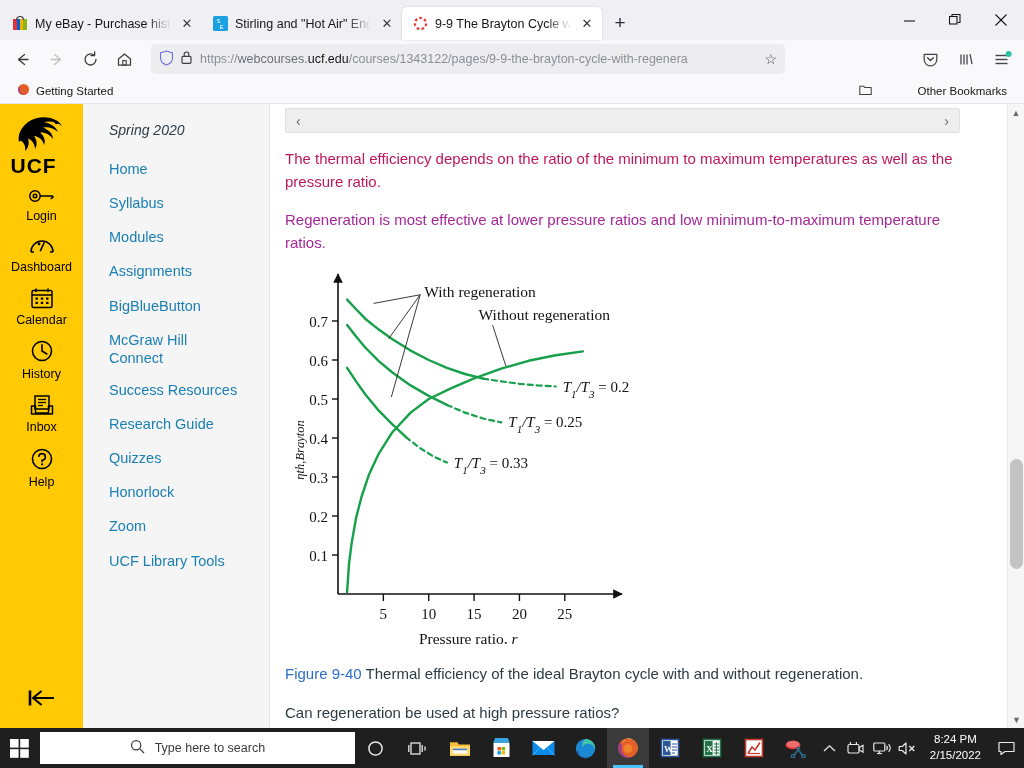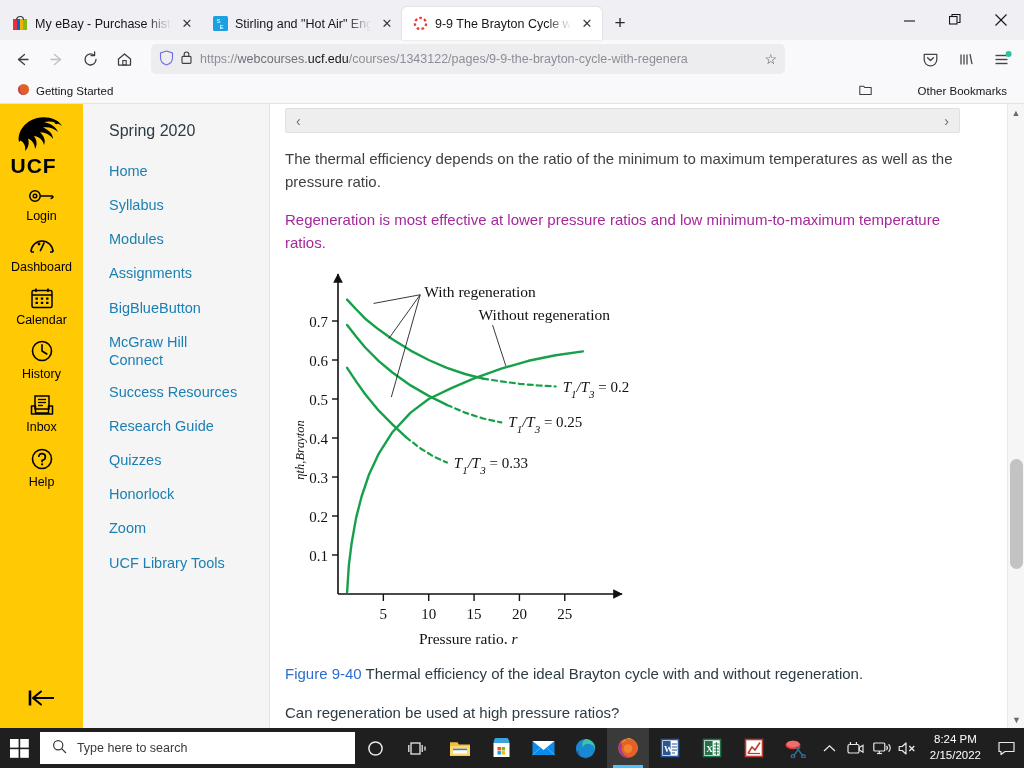--- a/index.html
+++ b/index.html
@@ -78,33 +78,33 @@
   .ucf-word { font-weight:bold; font-size:21px; letter-spacing:1px; margin-top:-4px; }
   .gnav-item { width:83px; padding:7px 0 5px; display:flex; flex-direction:column; align-items:center; gap:2px; }
   .gnav-label { font-size:12.5px; line-height:1.1; }
   .gnav-collapse { position:absolute; bottom:18px; left:0; width:83px; display:flex; justify-content:center; }
 
   
   .coursenav {
     width:187px; flex:0 0 187px; background:#f5f5f5; border-right:1px solid #e3e3e3;
     padding:18px 0 0 14px;
   }
-  .term { font-size:16px; color:#2d3b45; margin:0 0 14px 12px; }
+  .term { font-size:14px; font-style:italic; color:#2d3b45; margin:0 0 14px 12px; }
   .cnav-item { display:block; color:#1a7fb3; font-size:14.5px; padding:8px 6px 8px 12px; line-height:1.25; }
   .cnav-item.two { padding-bottom:6px; }
 
   
   .main { flex:1 1 auto; position:relative; overflow:hidden; background:#fff; }
   .pagecontent { padding:0 40px 0 8px; }
   .modulebar {
     height:25px; background:#eeeeee; border:1px solid #e0e0e0; border-radius:2px;
     display:flex; align-items:center; justify-content:space-between; padding:0 10px;
     margin:4px 24px 0 7px; color:#6b6b6b; font-size:14px;
   }
-  .para { font-size:15px; line-height:1.55; color:#404040; margin:14px 30px 0 7px; }
+  .para { font-size:15px; line-height:1.55; color:#be185d; margin:14px 30px 0 7px; }
   .para.hl { color:#a5279a; }
   .figcap { font-size:15px; line-height:1.5; color:#2d3b45; margin:16px 30px 0 7px; }
   .figcap .figno { color:#2d6ecb; font-weight:normal; }
   .qline { font-size:15px; color:#2d3b45; margin:18px 30px 0 7px; }
 
   
   .chartwrap { margin:10px 0 0 4px; }
 
   
   .pscroll { position:absolute; right:0; top:0; width:17px; height:624px; background:#f6f6f6; border-left:1px solid #e8e8e8; }
@@ -113,21 +113,21 @@
   .pscroll .thumb { position:absolute; left:2px; width:13px; top:355px; height:110px; background:#c3c3c3; border-radius:7px; }
 
   
   #taskbar {
     position:absolute; left:0; top:728px; width:1024px; height:40px;
     background:#1f1f1f; display:flex; align-items:center; color:#fff;
   }
   .startbtn { width:48px; height:40px; display:flex; align-items:center; justify-content:center; }
   .tsearch {
     width:374px; height:32px; background:#ffffff; color:#3a3a3a;
-    display:flex; align-items:center; gap:10px; padding:0 12px; font-size:12.5px;
+    display:flex; align-items:center; gap:10px; padding:0 12px; font-size:12.5px;justify-content:center;
   }
   .tb-icons { display:flex; align-items:center; height:40px; }
   .tbi { width:42px; height:40px; display:flex; align-items:center; justify-content:center; position:relative; }
   .tbi.act { background:#3a3a3a; }
   .tbi.act::after { content:""; position:absolute; bottom:0; left:6px; right:6px; height:3px; background:#4cc2ff; }
   .tray { margin-left:auto; display:flex; align-items:center; height:40px; padding-right:2px; }
   .trayi { width:26px; height:40px; display:flex; align-items:center; justify-content:center; }
   .clock { display:flex; flex-direction:column; align-items:center; justify-content:center;
     font-size:11.5px; line-height:1.35; padding:0 9px; height:40px; }
   .notif { width:32px; height:40px; display:flex; align-items:center; justify-content:center; }

